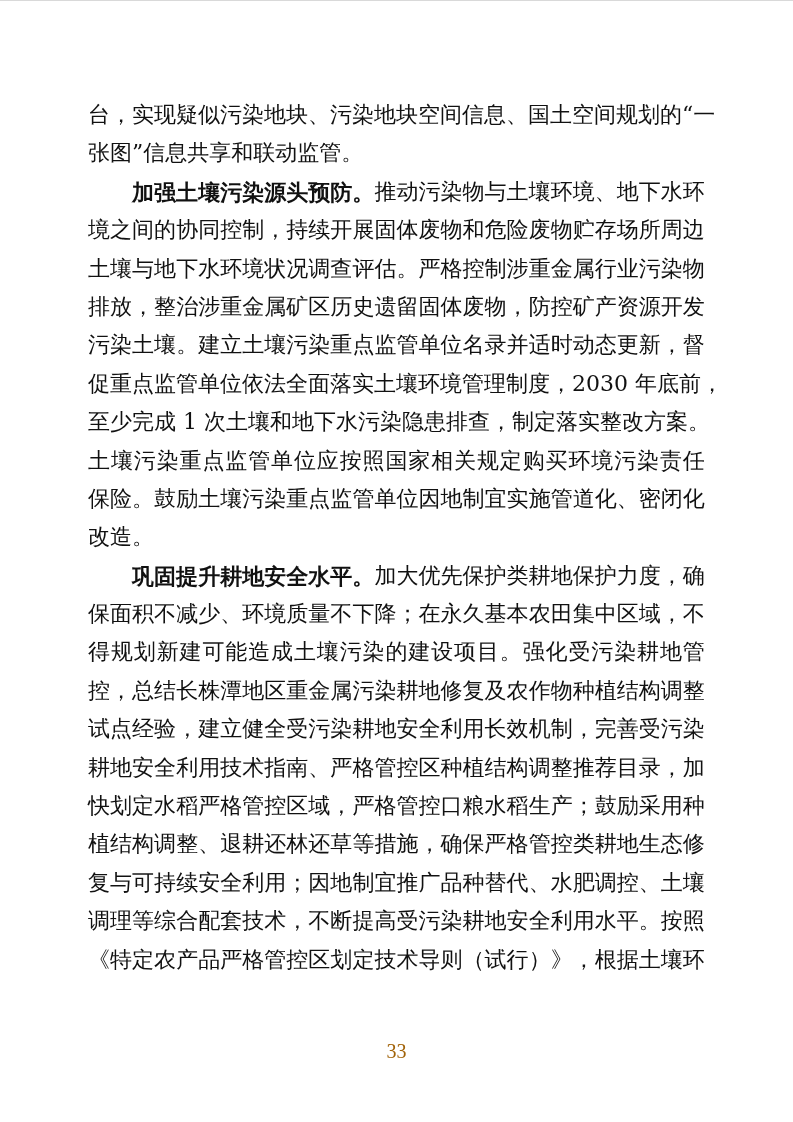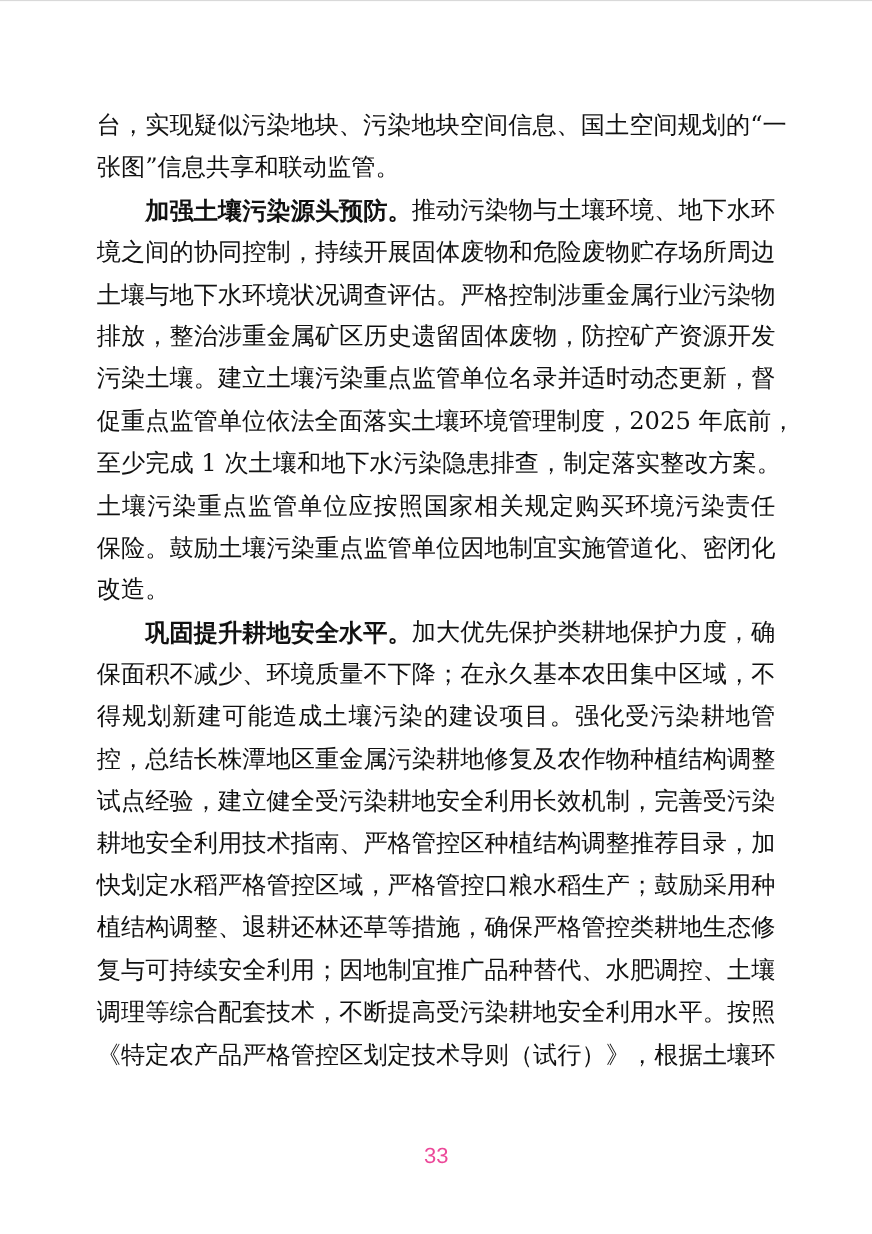--- a/index.html
+++ b/index.html
@@ -41,22 +41,22 @@
     height: 1px;
   }
   .pageno {
     position: absolute;
     top: 1038px;
     left: 0;
     width: 100%;
     text-align: center;
     font-size: 20px;
     line-height: 24px;
-    color: #ec4899;
-    font-family: Liberation Sans, sans-serif;
+    color: #a16207;
+    font-family: Liberation Serif, serif;
   }
 </style>
 </head>
 <body>
 
 <div class="page">
   <div class="textblock">
       <div class="line justify">
         <span class="tok">台</span>
         <span class="tok">，</span>
@@ -268,21 +268,21 @@
         <span class="tok">实</span>
         <span class="tok">土</span>
         <span class="tok">壤</span>
         <span class="tok">环</span>
         <span class="tok">境</span>
         <span class="tok">管</span>
         <span class="tok">理</span>
         <span class="tok">制</span>
         <span class="tok">度</span>
         <span class="tok">，</span>
-        <span class="tok">2025 </span>
+        <span class="tok">2030 </span>
         <span class="tok">年</span>
         <span class="tok">底</span>
         <span class="tok">前</span>
         <span class="tok">，</span>
       </div>
       <div class="line justify">
         <span class="tok">至</span>
         <span class="tok">少</span>
         <span class="tok">完</span>
         <span class="tok">成</span>

